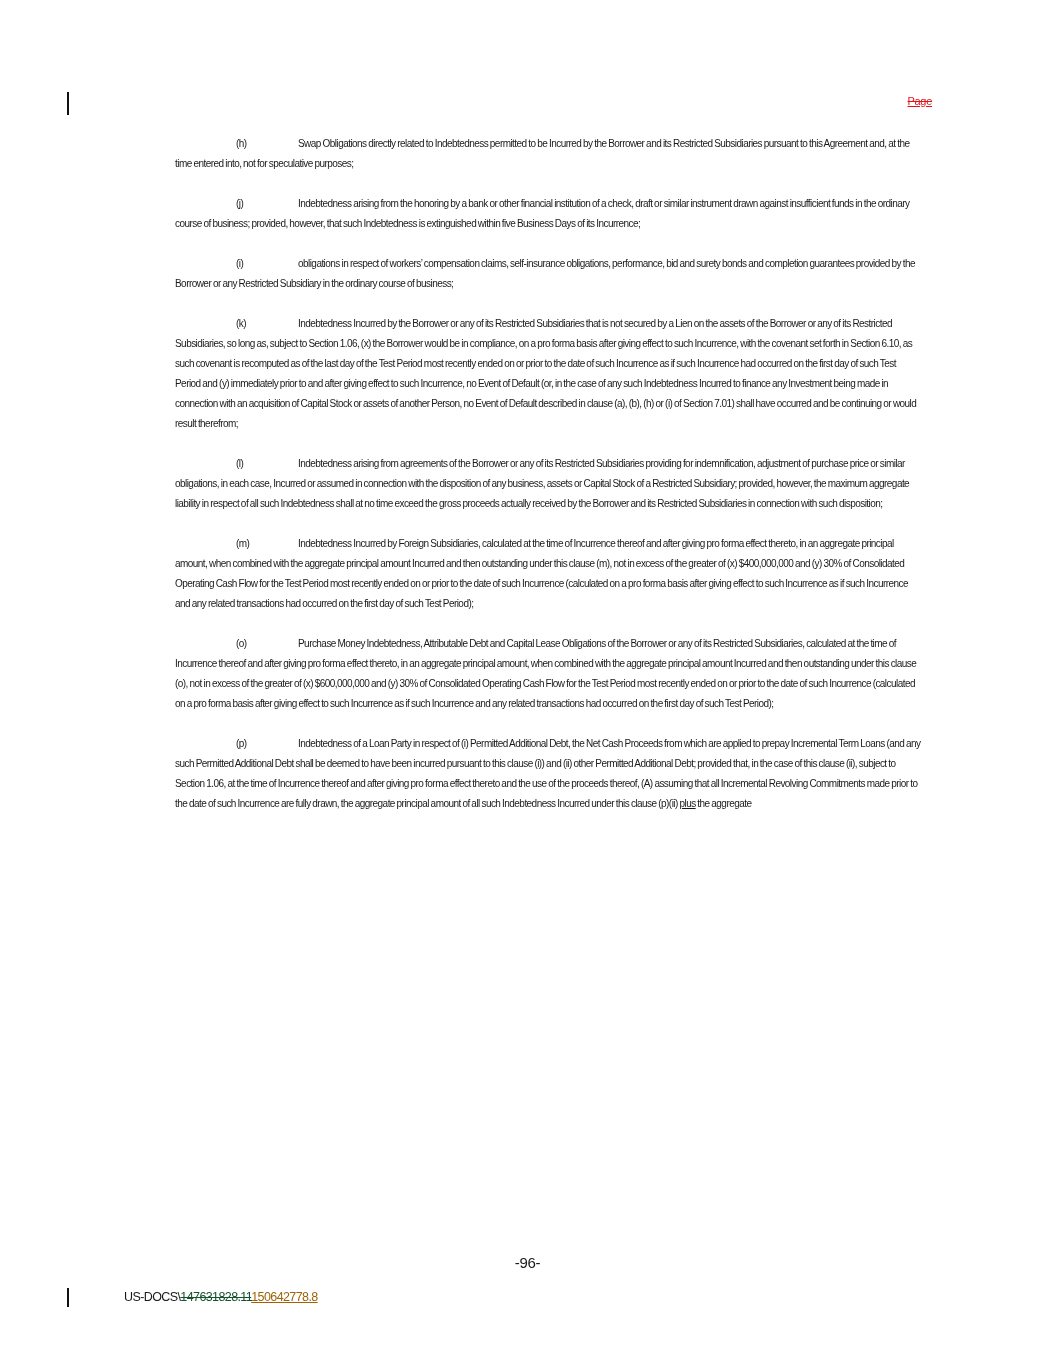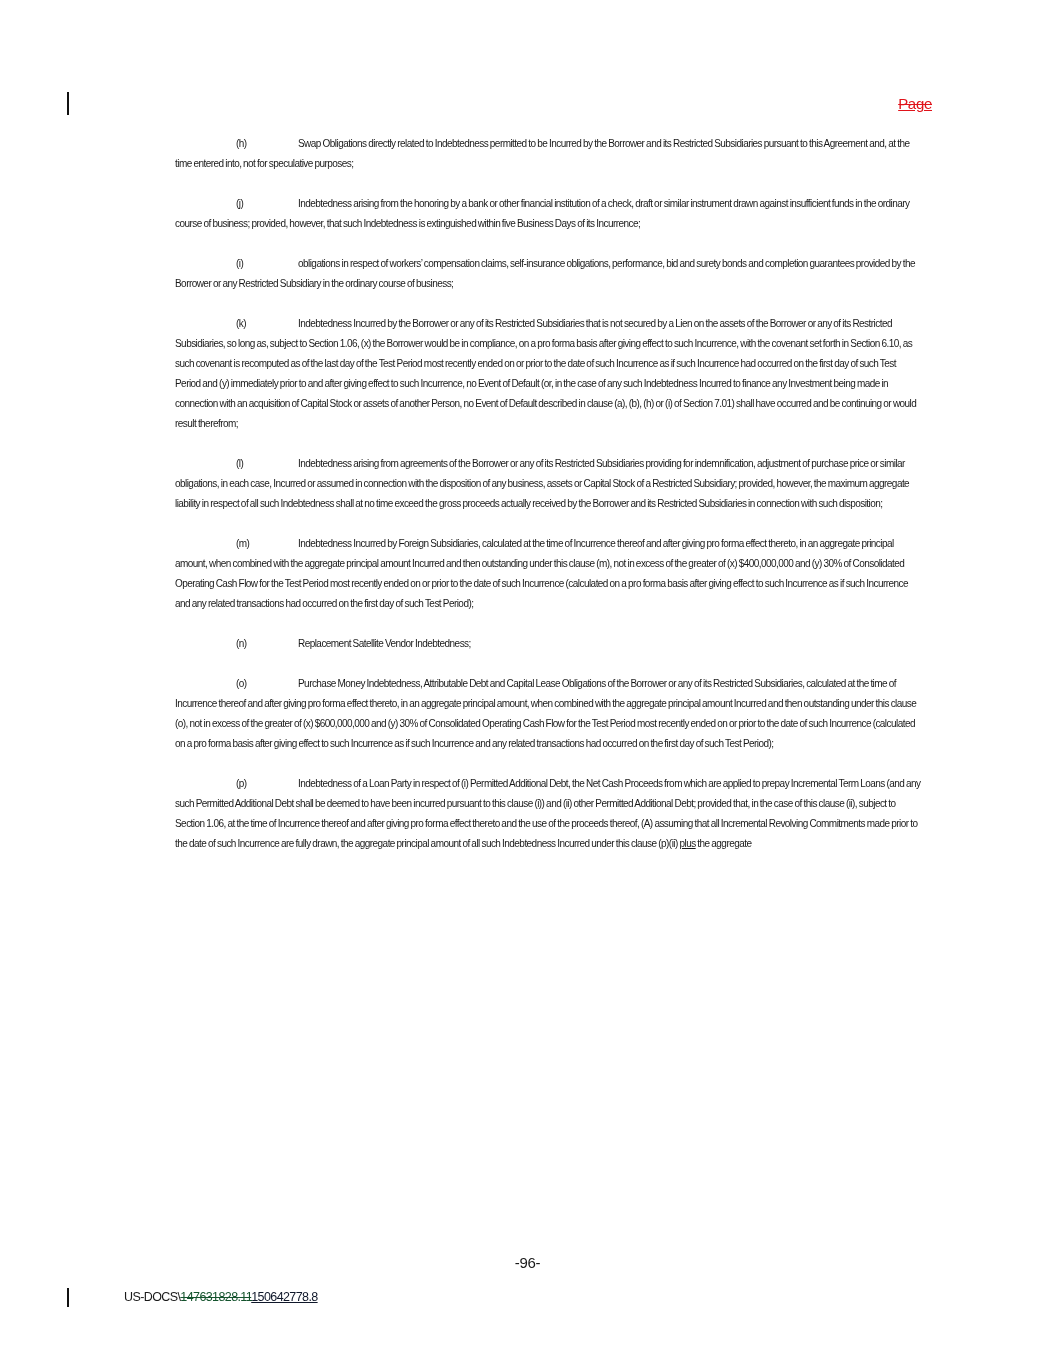--- a/index.html
+++ b/index.html
@@ -3,57 +3,56 @@
 <meta charset="utf-8">
 <style>
   html, body { margin: 0; padding: 0; background: #ffffff; }
   body {
     width: 1055px; height: 1365px; position: relative; overflow: hidden;
     font-family: "Liberation Sans", sans-serif; color: #1a1a1a;
   }
   .change-bar { position: absolute; left: 67px; width: 2px; background: #111; }
   .header-page {
     position: absolute; top: 95px; right: 123px;
-    font-size: 15px; color: #e0131a; text-decoration: line-through underline;
+    font-size: 11px; color: #e0131a; text-decoration: line-through underline;
     text-decoration-color: #e0131a; letter-spacing: -0.3px;
   }
   .body-text {
     position: absolute; left: 175px; top: 134px; width: 746px;
     font-size: 10px; line-height: 20px; letter-spacing: -0.55px;
     word-spacing: -0.5px;
   }
   .para { margin: 0 0 20px 0; }
   .label { display: inline-block; width: 62px; padding-left: 61px; }
   .ul { text-decoration: underline; }
   .page-num {
     position: absolute; top: 1254px; left: 0; width: 1055px; text-align: center;
     font-size: 15px; letter-spacing: -0.3px;
   }
   .footer-id {
     position: absolute; top: 1290px; left: 124px; font-size: 12.5px;
     letter-spacing: -0.6px;
   }
   .del { color: #14532d; text-decoration: line-through; }
-  .ins { color: #0f172a; text-decoration: underline; }
+  .ins { color: #a16207; text-decoration: underline; }
 </style>
 </head>
 <body>
 
 <div class="change-bar" style="top:92px;height:23px;"></div>
 <div class="change-bar" style="top:1288px;height:19px;"></div>
 
 <div class="header-page">Page</div>
 
 <div class="body-text">
   <p class="para"><span class="label">(h)</span><span>Swap Obligations directly related to Indebtedness permitted to be Incurred by the Borrower and its Restricted Subsidiaries pursuant to this Agreement and, at the time entered into, not for speculative purposes;</span></p>
   <p class="para"><span class="label">(j)</span><span>Indebtedness arising from the honoring by a bank or other financial institution of a check, draft or similar instrument drawn against insufficient funds in the ordinary course of business; provided, however, that such Indebtedness is extinguished within five Business Days of its Incurrence;</span></p>
   <p class="para"><span class="label">(i)</span><span>obligations in respect of workers’ compensation claims, self-insurance obligations, performance, bid and surety bonds and completion guarantees provided by the Borrower or any Restricted Subsidiary in the ordinary course of business;</span></p>
   <p class="para"><span class="label">(k)</span><span>Indebtedness Incurred by the Borrower or any of its Restricted Subsidiaries that is not secured by a Lien on the assets of the Borrower or any of its Restricted Subsidiaries, so long as, subject to Section 1.06, (x) the Borrower would be in compliance, on a pro forma basis after giving effect to such Incurrence, with the covenant set forth in Section 6.10, as such covenant is recomputed as of the last day of the Test Period most recently ended on or prior to the date of such Incurrence as if such Incurrence had occurred on the first day of such Test Period and (y) immediately prior to and after giving effect to such Incurrence, no Event of Default (or, in the case of any such Indebtedness Incurred to finance any Investment being made in connection with an acquisition of Capital Stock or assets of another Person, no Event of Default described in clause (a), (b), (h) or (i) of Section 7.01) shall have occurred and be continuing or would result therefrom;</span></p>
   <p class="para"><span class="label">(l)</span><span>Indebtedness arising from agreements of the Borrower or any of its Restricted Subsidiaries providing for indemnification, adjustment of purchase price or similar obligations, in each case, Incurred or assumed in connection with the disposition of any business, assets or Capital Stock of a Restricted Subsidiary; provided, however, the maximum aggregate liability in respect of all such Indebtedness shall at no time exceed the gross proceeds actually received by the Borrower and its Restricted Subsidiaries in connection with such disposition;</span></p>
   <p class="para"><span class="label">(m)</span><span>Indebtedness Incurred by Foreign Subsidiaries, calculated at the time of Incurrence thereof and after giving pro forma effect thereto, in an aggregate principal amount, when combined with the aggregate principal amount Incurred and then outstanding under this clause (m), not in excess of the greater of (x) $400,000,000 and (y) 30% of Consolidated Operating Cash Flow for the Test Period most recently ended on or prior to the date of such Incurrence (calculated on a pro forma basis after giving effect to such Incurrence as if such Incurrence and any related transactions had occurred on the first day of such Test Period);</span></p>
-  <p class="para"><span class="label">(n)</span><span>Replacement Satellite Vendor Indebtedness;</span></p>
   <p class="para"><span class="label">(o)</span><span>Purchase Money Indebtedness, Attributable Debt and Capital Lease Obligations of the Borrower or any of its Restricted Subsidiaries, calculated at the time of Incurrence thereof and after giving pro forma effect thereto, in an aggregate principal amount, when combined with the aggregate principal amount Incurred and then outstanding under this clause (o), not in excess of the greater of (x) $600,000,000 and (y) 30% of Consolidated Operating Cash Flow for the Test Period most recently ended on or prior to the date of such Incurrence (calculated on a pro forma basis after giving effect to such Incurrence as if such Incurrence and any related transactions had occurred on the first day of such Test Period);</span></p>
   <p class="para"><span class="label">(p)</span><span>Indebtedness of a Loan Party in respect of (i) Permitted Additional Debt, the Net Cash Proceeds from which are applied to prepay Incremental Term Loans (and any such Permitted Additional Debt shall be deemed to have been incurred pursuant to this clause (i)) and (ii) other Permitted Additional Debt; provided that, in the case of this clause (ii), subject to Section 1.06, at the time of Incurrence thereof and after giving pro forma effect thereto and the use of the proceeds thereof, (A) assuming that all Incremental Revolving Commitments made prior to the date of such Incurrence are fully drawn, the aggregate principal amount of all such Indebtedness Incurred under this clause (p)(ii) </span><span class="ul">plus</span><span> the aggregate</span></p>
 </div>
 
 <div class="page-num">-96-</div>
 
 <div class="footer-id"><span>US-DOCS\</span><span class="del">147631828.11</span><span class="ins">150642778.8</span></div>
 
 </body></html>

